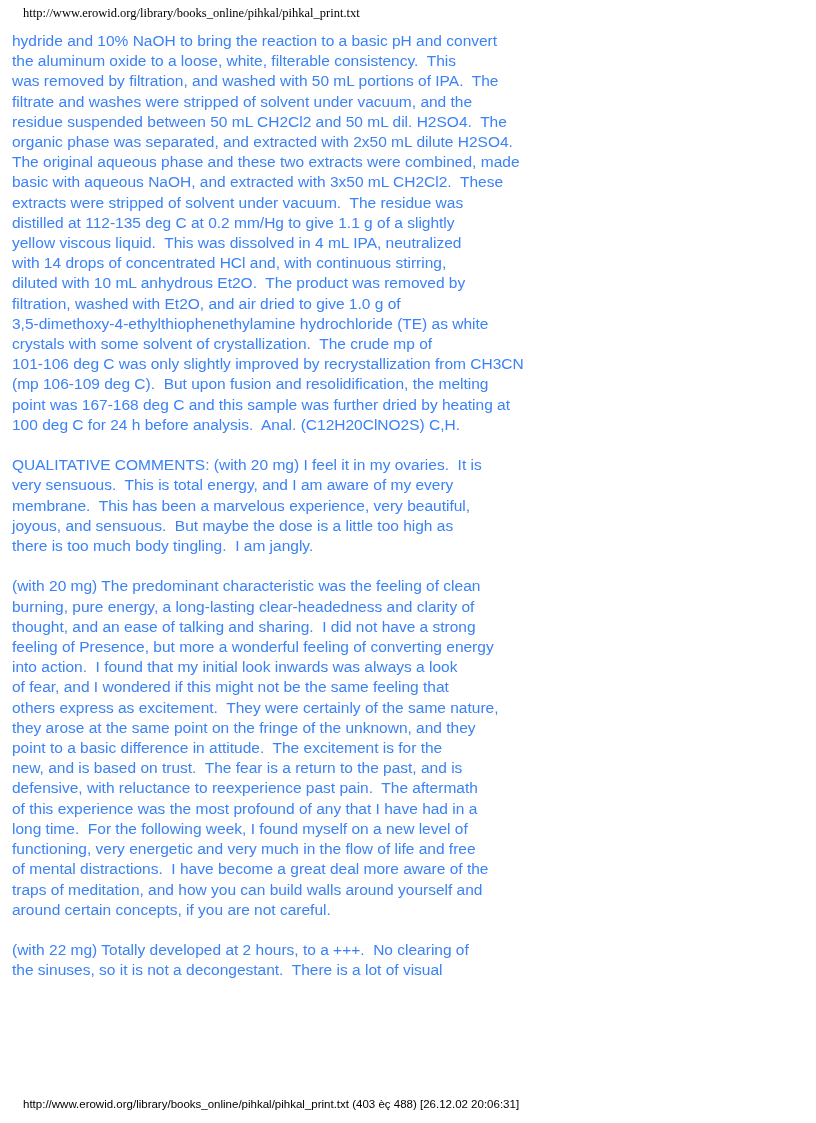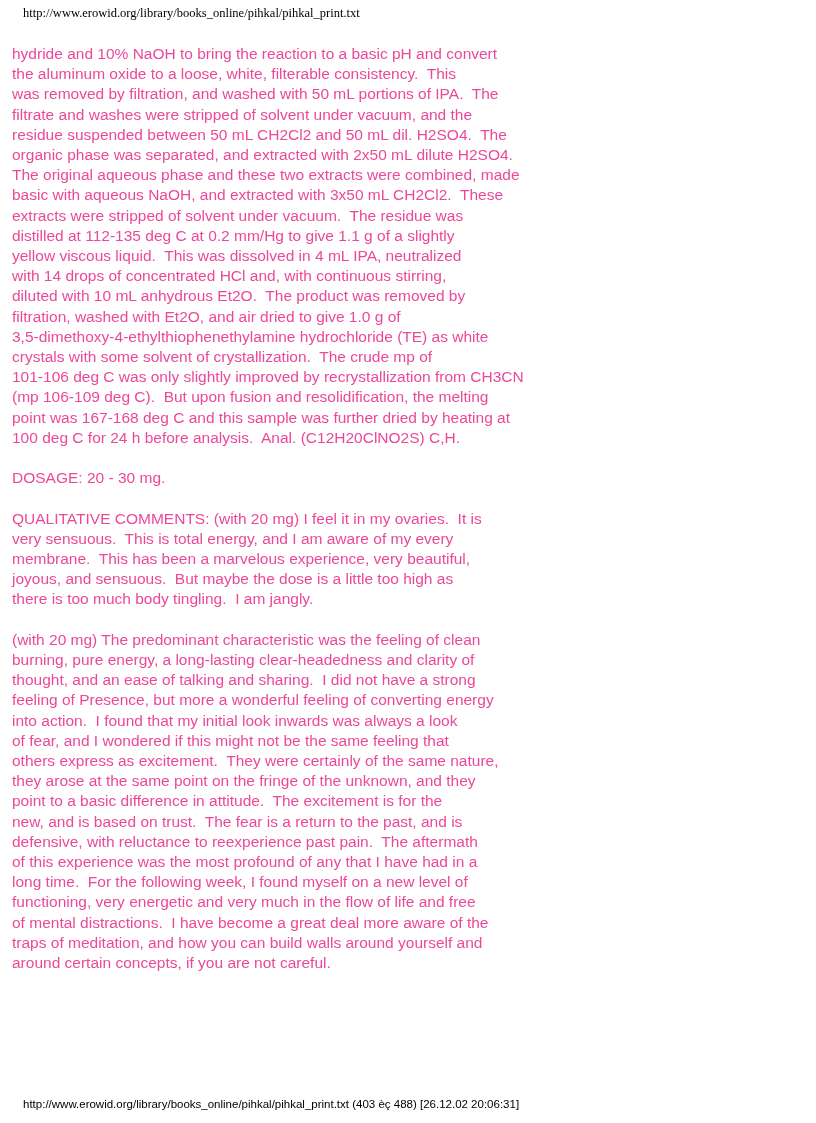--- a/index.html
+++ b/index.html
@@ -20,26 +20,26 @@
     left: 23px;
     top: 6px;
     font-family: "Liberation Serif", serif;
     font-size: 12.5px;
     color: #000000;
     white-space: pre;
   }
   .doc-body {
     position: absolute;
     left: 12px;
-    top: 44px;
+    top: 31px;
     width: 640px;
     font-family: "Liberation Sans", sans-serif;
     font-size: 15.5px;
     line-height: 20.2px;
-    color: #ec4899;
+    color: #3b82f6;
   }
   .para {
     margin: 0 0 20.2px 0;
     white-space: pre;
   }
   .print-footer {
     position: absolute;
     left: 23px;
     top: 1098px;
     font-family: "Liberation Sans", sans-serif;
@@ -69,21 +69,20 @@
 yellow viscous liquid.  This was dissolved in 4 mL IPA, neutralized
 with 14 drops of concentrated HCl and, with continuous stirring,
 diluted with 10 mL anhydrous Et2O.  The product was removed by
 filtration, washed with Et2O, and air dried to give 1.0 g of
 3,5-dimethoxy-4-ethylthiophenethylamine hydrochloride (TE) as white
 crystals with some solvent of crystallization.  The crude mp of
 101-106 deg C was only slightly improved by recrystallization from CH3CN
 (mp 106-109 deg C).  But upon fusion and resolidification, the melting
 point was 167-168 deg C and this sample was further dried by heating at
 100 deg C for 24 h before analysis.  Anal. (C12H20ClNO2S) C,H.</div>
-    <div class="para">DOSAGE: 20 - 30 mg.</div>
     <div class="para">QUALITATIVE COMMENTS: (with 20 mg) I feel it in my ovaries.  It is
 very sensuous.  This is total energy, and I am aware of my every
 membrane.  This has been a marvelous experience, very beautiful,
 joyous, and sensuous.  But maybe the dose is a little too high as
 there is too much body tingling.  I am jangly.</div>
     <div class="para">(with 20 mg) The predominant characteristic was the feeling of clean
 burning, pure energy, a long-lasting clear-headedness and clarity of
 thought, and an ease of talking and sharing.  I did not have a strong
 feeling of Presence, but more a wonderful feeling of converting energy
 into action.  I found that my initial look inwards was always a look
@@ -92,17 +91,19 @@
 they arose at the same point on the fringe of the unknown, and they
 point to a basic difference in attitude.  The excitement is for the
 new, and is based on trust.  The fear is a return to the past, and is
 defensive, with reluctance to reexperience past pain.  The aftermath
 of this experience was the most profound of any that I have had in a
 long time.  For the following week, I found myself on a new level of
 functioning, very energetic and very much in the flow of life and free
 of mental distractions.  I have become a great deal more aware of the
 traps of meditation, and how you can build walls around yourself and
 around certain concepts, if you are not careful.</div>
+    <div class="para">(with 22 mg) Totally developed at 2 hours, to a +++.  No clearing of
+the sinuses, so it is not a decongestant.  There is a lot of visual</div>
   </div>
 
   <div class="print-footer">http://www.erowid.org/library/books_online/pihkal/pihkal_print.txt (403 èç 488) [26.12.02 20:06:31]</div>
 
 </div>
 
 </body></html>

